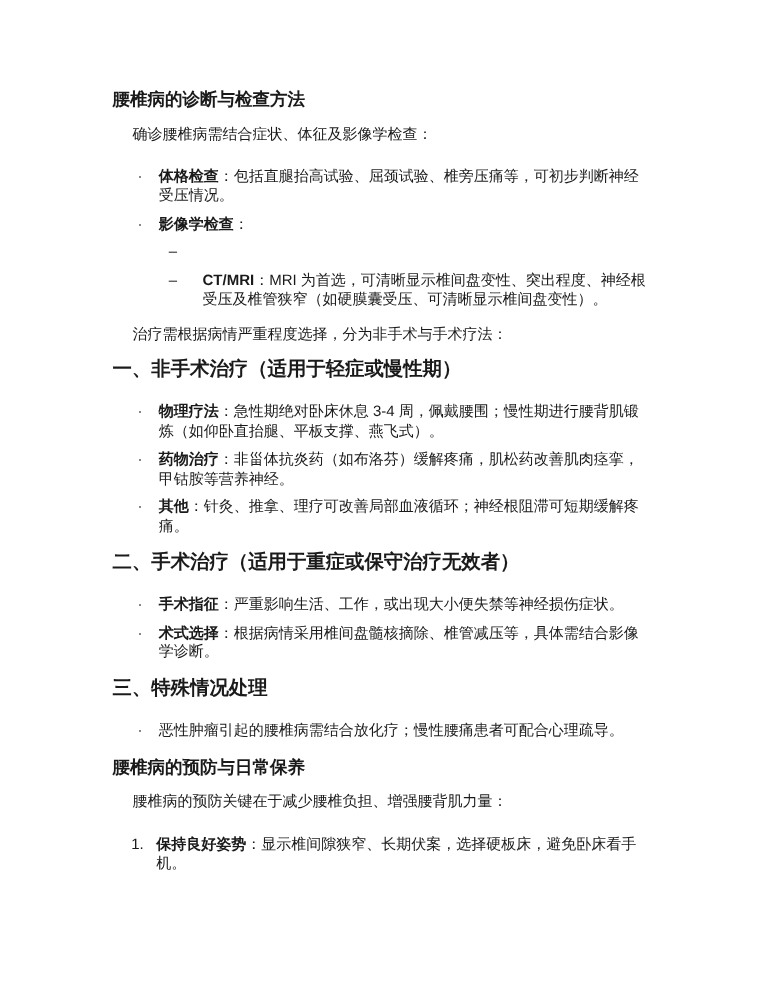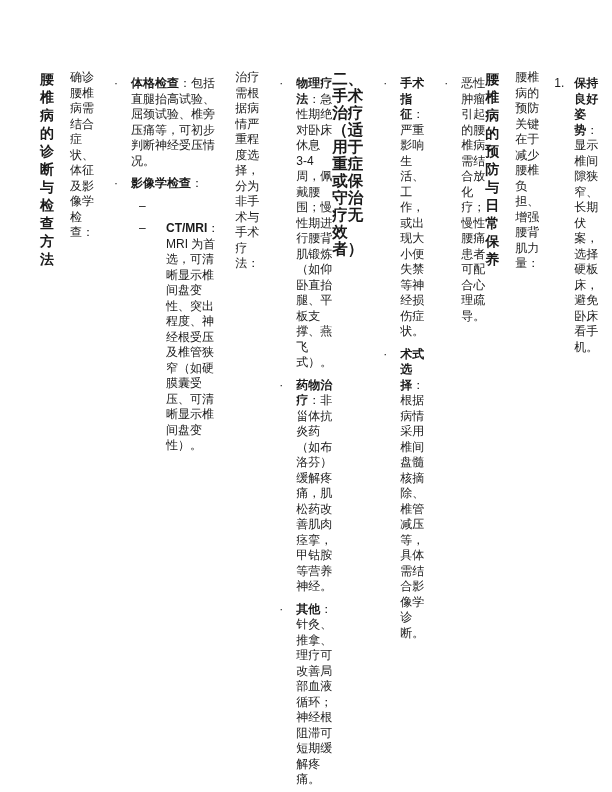--- a/index.html
+++ b/index.html
@@ -6,23 +6,23 @@
     margin: 0;
     padding: 0;
     background: #ffffff;
   }
   .page {
     position: relative;
     width: 612px;
     height: 792px;
     background: #ffffff;
     box-sizing: border-box;
-    padding: 70px 90px 0 40px;
+    padding: 70px 90px 0 90px;
     display: flex;
-    flex-direction: row;
+    flex-direction: column;
     font-family: "Liberation Sans", "DejaVu Sans", sans-serif;
     color: #1a1a1a;
     overflow: hidden;
   }
   .h-topic {
     font-size: 14px;
     font-weight: 700;
     line-height: 18px;
     margin: 0 0 12px 0;
   }
@@ -87,20 +87,21 @@
       <span class="marker">–</span>
     </div>
     <div class="li sub">
       <span class="marker">–</span>
       <span class="text"><span class="term">CT/MRI</span><span>：MRI 为首选，可清晰显示椎间盘变性、突出程度、神经根受压及椎管狭窄（如硬膜囊受压、可清晰显示椎间盘变性）。</span></span>
     </div>
   </div>
 
   <div class="para">治疗需根据病情严重程度选择，分为非手术与手术疗法：</div>
 
+  <div class="h-num">一、非手术治疗（适用于轻症或慢性期）</div>
   <div class="list">
     <div class="li">
       <span class="marker">·</span>
       <span class="text"><span class="term">物理疗法</span><span>：急性期绝对卧床休息 3-4 周，佩戴腰围；慢性期进行腰背肌锻炼（如仰卧直抬腿、平板支撑、燕飞式）。</span></span>
     </div>
     <div class="li">
       <span class="marker">·</span>
       <span class="text"><span class="term">药物治疗</span><span>：非甾体抗炎药（如布洛芬）缓解疼痛，肌松药改善肌肉痉挛，甲钴胺等营养神经。</span></span>
     </div>
     <div class="li">
@@ -114,20 +115,21 @@
     <div class="li">
       <span class="marker">·</span>
       <span class="text"><span class="term">手术指征</span><span>：严重影响生活、工作，或出现大小便失禁等神经损伤症状。</span></span>
     </div>
     <div class="li">
       <span class="marker">·</span>
       <span class="text"><span class="term">术式选择</span><span>：根据病情采用椎间盘髓核摘除、椎管减压等，具体需结合影像学诊断。</span></span>
     </div>
   </div>
 
+  <div class="h-num">三、特殊情况处理</div>
   <div class="list">
     <div class="li">
       <span class="marker">·</span>
       <span class="text"><span>恶性肿瘤引起的腰椎病需结合放化疗；慢性腰痛患者可配合心理疏导。</span></span>
     </div>
   </div>
 
   <div class="h-topic">腰椎病的预防与日常保养</div>
   <div class="para">腰椎病的预防关键在于减少腰椎负担、增强腰背肌力量：</div>
 

